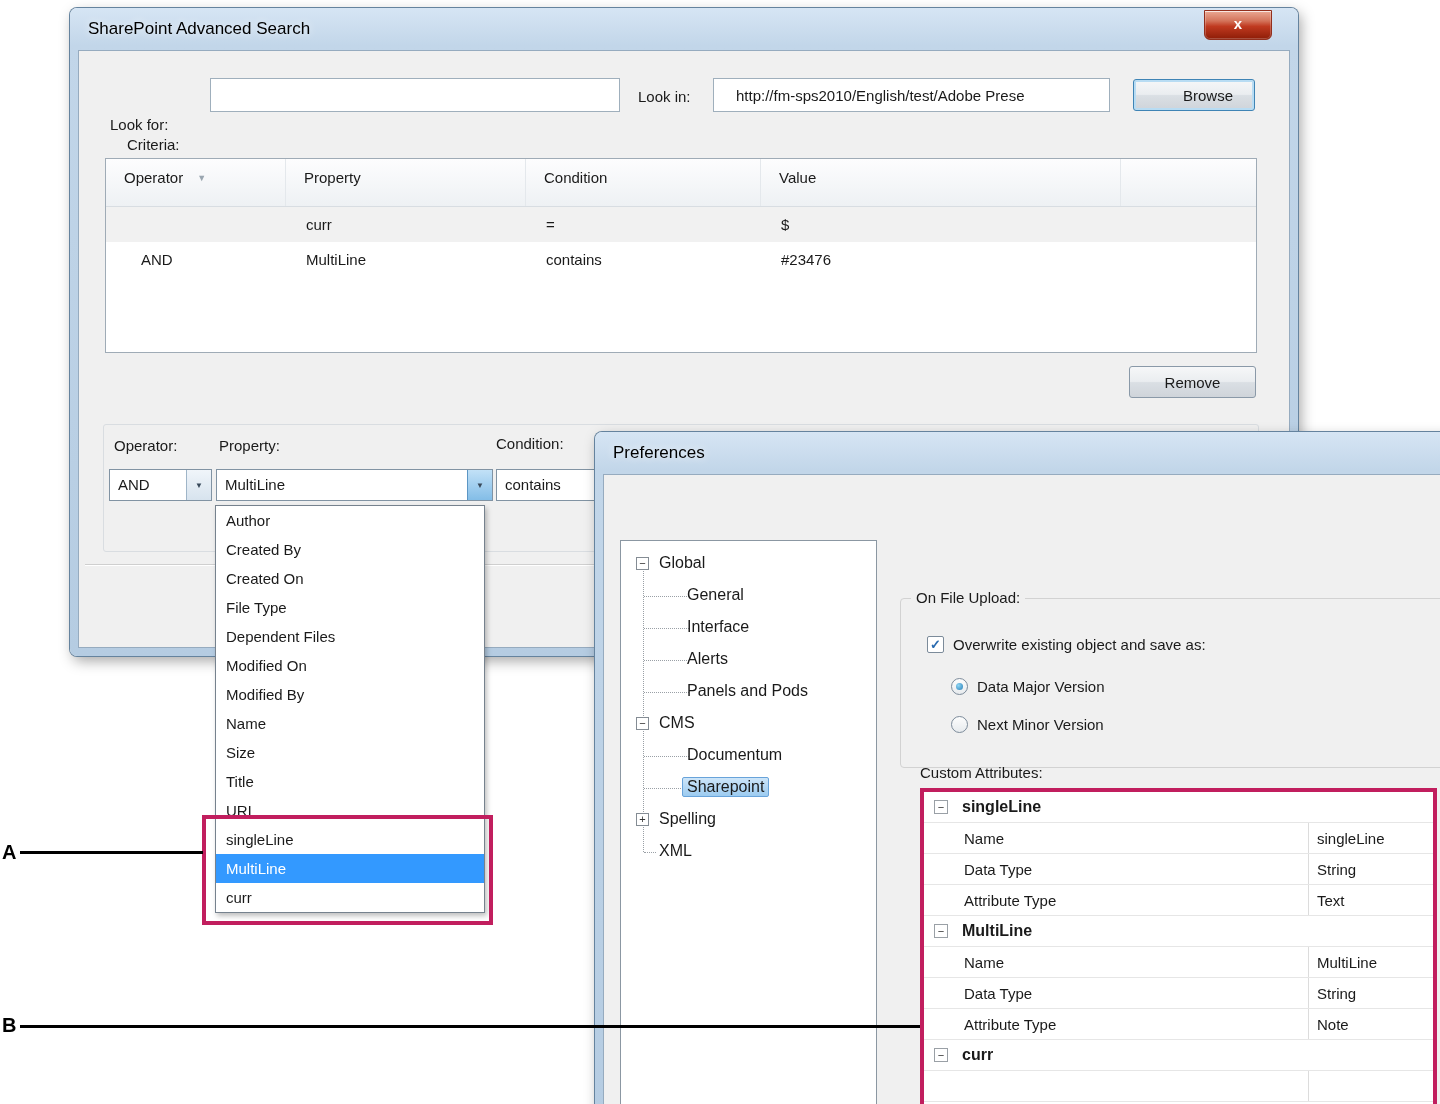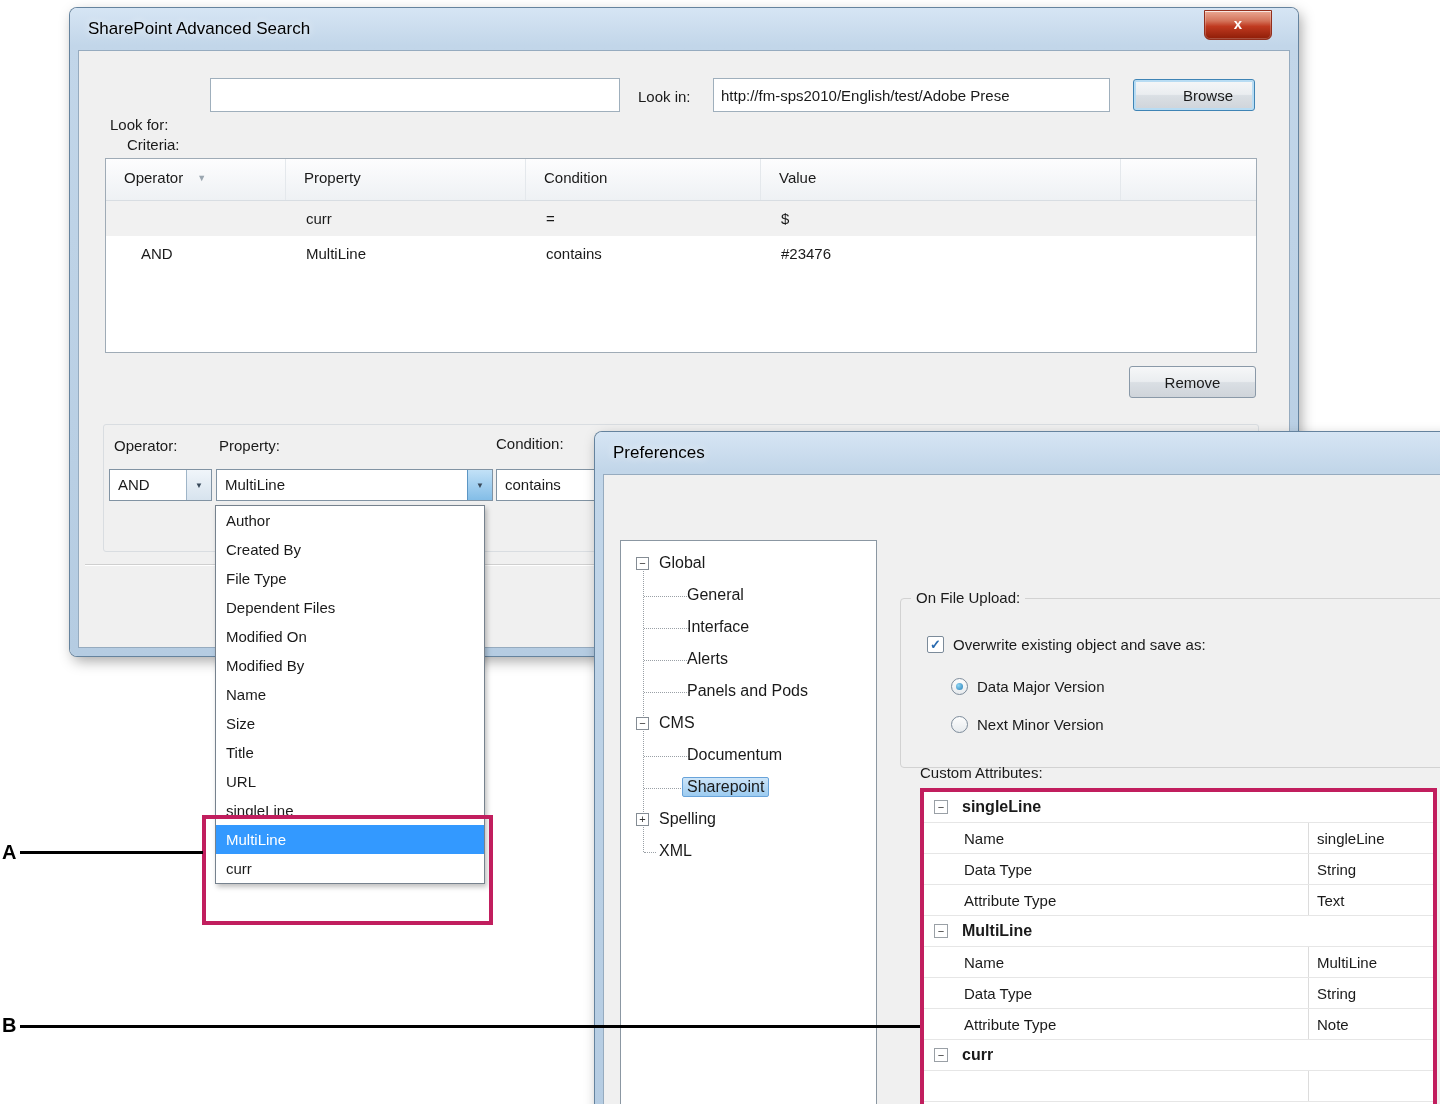--- a/index.html
+++ b/index.html
@@ -16,34 +16,34 @@
   .win-body { position:absolute; background:#f0f0f0; border:1px solid #96abbf; }
   .close-btn { position:absolute; top:2px; right:26px; width:68px; height:30px;
     border:1px solid #922f1d; border-radius:0 0 6px 6px; color:#fff; font-size:15px; font-weight:bold;
     background:linear-gradient(#eba994 0%,#d4745b 35%,#c03a20 55%,#8e1d07 100%);
     box-shadow:inset 0 1px 0 rgba(255,255,255,.65), inset 0 0 0 1px rgba(255,255,255,.22);
     text-align:center; line-height:26px; cursor:default; }
 
   
   .label { position:absolute; font-size:15px; white-space:nowrap; }
   .textbox { position:absolute; background:#fff; border:1px solid #9fafbc; font-size:15px;
-    padding:0 7px; font-family:"Liberation Sans", sans-serif; color:#1a1a1a; overflow:hidden; white-space:nowrap; }
+    padding:0 22px; font-family:"Liberation Sans", sans-serif; color:#1a1a1a; overflow:hidden; white-space:nowrap; }
   .btn { position:absolute; border:1px solid #8a99a8; border-radius:3px; font-size:15px; color:#1a1a1a;
     background:linear-gradient(#f6f7f8,#eaedf0 48%,#dadfe4 52%,#cfd4da); text-align:center; }
   .btn.focused { border-color:#3f84b5; box-shadow:inset 0 0 0 2px #b8dcf3; }
 
   .combo { position:absolute; display:flex; background:#fff; border:1px solid #8193a3; font-size:15px; align-items:stretch; }
   .combo-text { flex:1; line-height:30px; padding-left:8px; white-space:nowrap; overflow:hidden; }
   .combo-btn { width:25px; display:flex; align-items:center; justify-content:center; font-size:8px; color:#39495a;
     border-left:1px solid #9fb5c8; background:linear-gradient(#f0f5fa,#d7e3ee); }
   .combo-btn.open { background:linear-gradient(#c2e1f7,#83bde7); border-left-color:#5c96c4; }
 
   
   .ctable { position:absolute; background:#fff; border:1px solid #9fabb6; }
-  .cthead { display:flex; height:42px; background:linear-gradient(#fdfdfe,#eef1f4); border-bottom:1px solid #d8dde2; font-size:15px; }
+  .cthead { display:flex; height:48px; background:linear-gradient(#fdfdfe,#eef1f4); border-bottom:1px solid #d8dde2; font-size:15px; }
   .cth { line-height:37px; padding-left:18px; border-right:1px solid #e4e8ec; white-space:nowrap; }
   .cth.c-op { width:180px; } .cth.c-prop { width:240px; } .cth.c-cond { width:235px; } .cth.c-val { width:360px; }
   .cth.c-fill { flex:1; border-right:none; }
   .sort-arrow { display:inline-block; margin-left:14px; font-size:9px; color:#9aa6b0; vertical-align:2px; }
   .ctrow { display:flex; height:35px; font-size:15px; line-height:35px; }
   .ctrow.shaded { background:#f1f1f1; }
   .ctc { white-space:nowrap; overflow:hidden; }
   .ctc.c-op { width:180px; padding-left:35px; } .ctc.c-prop { width:240px; padding-left:20px; }
   .ctc.c-cond { width:235px; padding-left:20px; } .ctc.c-val { width:360px; padding-left:20px; }
 
@@ -273,20 +273,21 @@
       <div class="grid-row">
         <div class="gprop"></div>
         <div class="gval"></div>
       </div>
     </div>
   </div>
 
   <div class="dropdown">
     <div class="dd-item">Author</div>
     <div class="dd-item">Created By</div>
+    <div class="dd-item">Created On</div>
     <div class="dd-item">File Type</div>
     <div class="dd-item">Dependent Files</div>
     <div class="dd-item">Modified On</div>
     <div class="dd-item">Modified By</div>
     <div class="dd-item">Name</div>
     <div class="dd-item">Size</div>
     <div class="dd-item">Title</div>
     <div class="dd-item">URL</div>
     <div class="dd-item">singleLine</div>
     <div class="dd-item selected">MultiLine</div>

